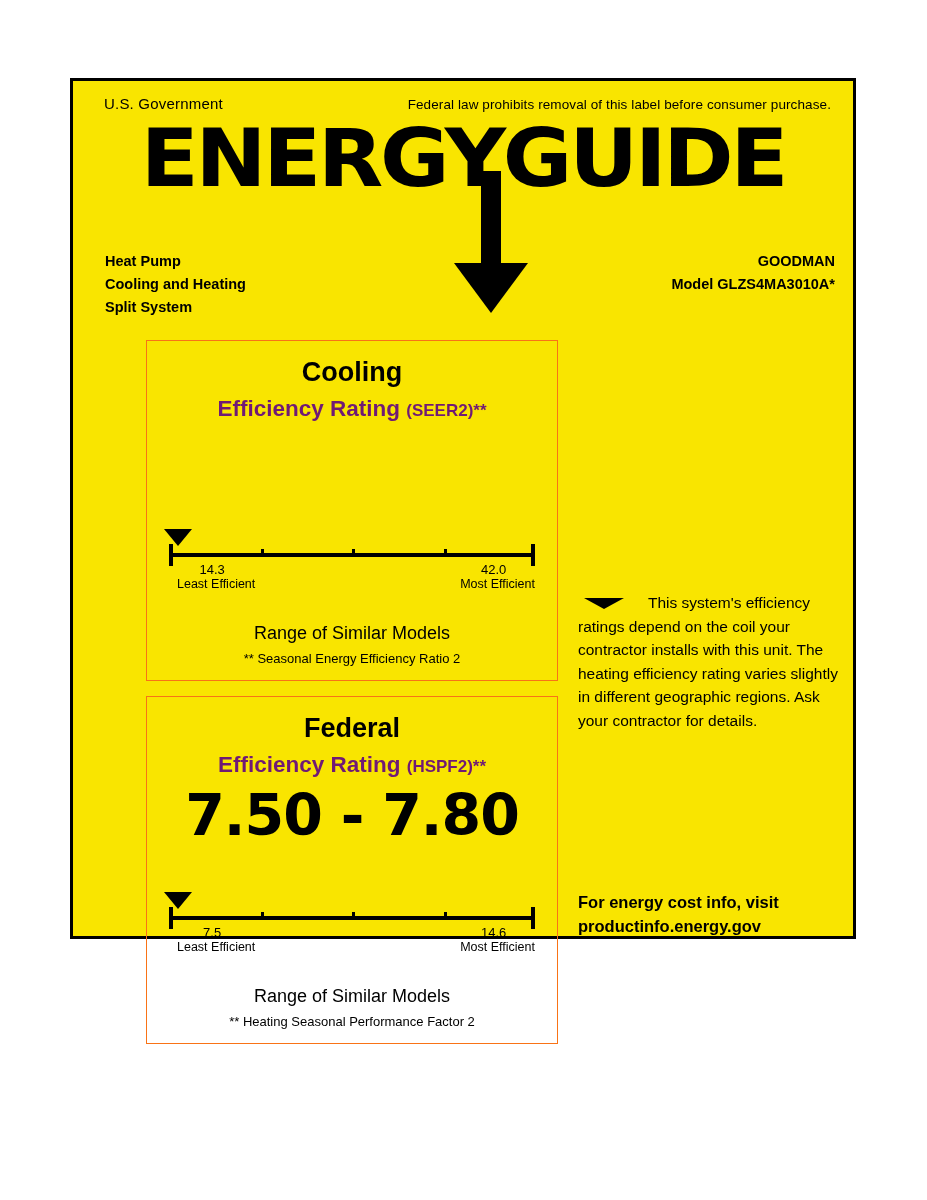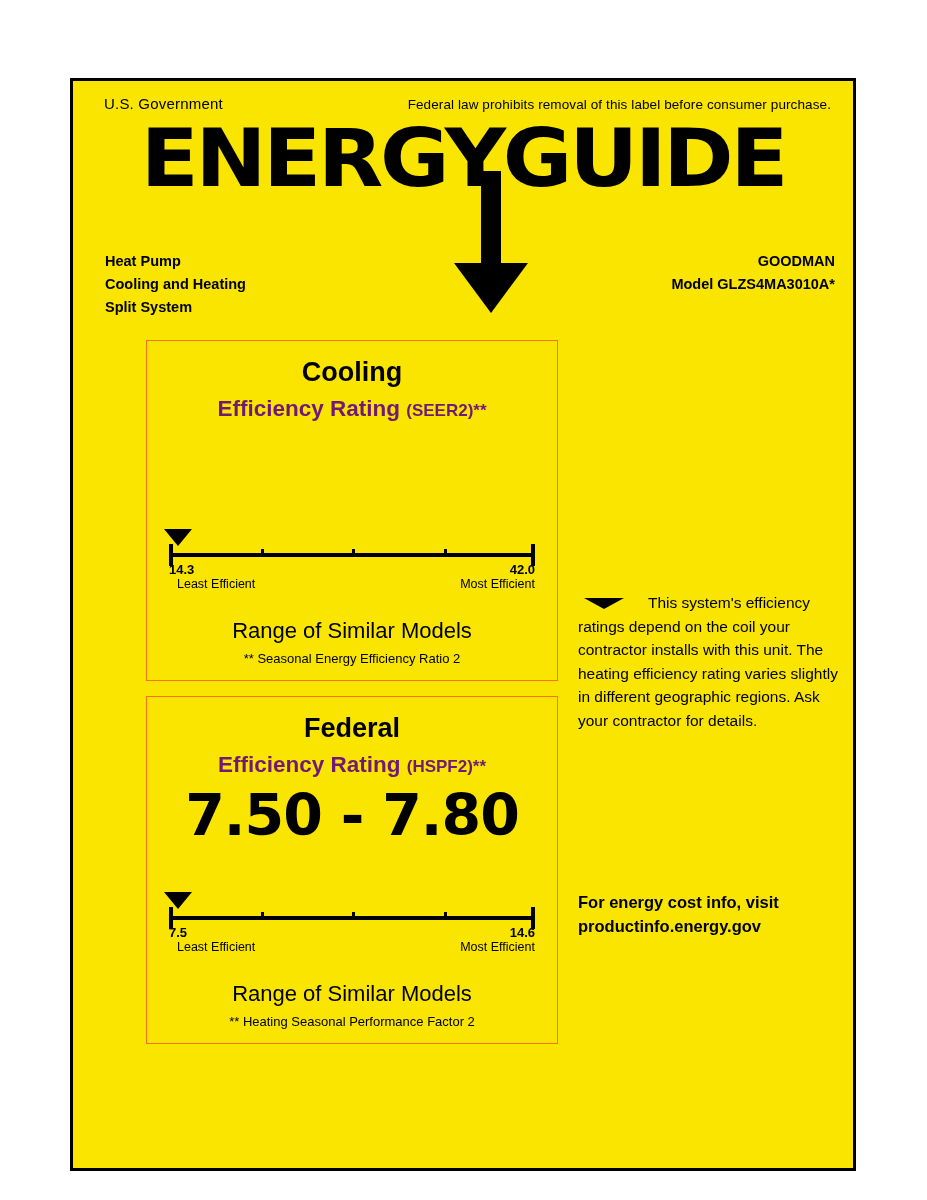--- a/index.html
+++ b/index.html
@@ -13,21 +13,21 @@
     font-family: "Liberation Sans", sans-serif;
     position: relative;
     overflow: hidden;
   }
 
   .label-frame {
     position: absolute;
     left: 70px;
     top: 78px;
     width: 786px;
-    height: 1093px;
+    height: 861px;
     background: #f9e500;
     border: 3px solid #000000;
     box-sizing: border-box;
   }
 
   .inner {
     position: absolute;
     left: 0; top: 0; right: 0; bottom: 0;
   }
 
@@ -201,29 +201,29 @@
   }
   .scale-ends {
     position: relative;
     margin-top: 5px;
     height: 34px;
     font-size: 12.5px;
     color: #000;
   }
   .scale-ends .left-end { position: absolute; left: 0; text-align: left; }
   .scale-ends .right-end { position: absolute; right: 0; text-align: right; }
-  .scale-ends .num { font-weight: bold; font-size: 13px; }
+  .scale-ends .num { font-weight: normal; font-size: 13px; text-align: center; }
   .scale-ends .cap-text { font-size: 12.5px; margin-left: 8px; }
 
   .range-label {
     position: absolute;
     left: 0; right: 0;
     bottom: 36px;
     text-align: center;
-    font-size: 22px;
+    font-size: 18px;
     color: #000;
   }
   .footnote {
     position: absolute;
     left: 0; right: 0;
     bottom: 14px;
     text-align: center;
     font-size: 13px;
     color: #000;
   }

